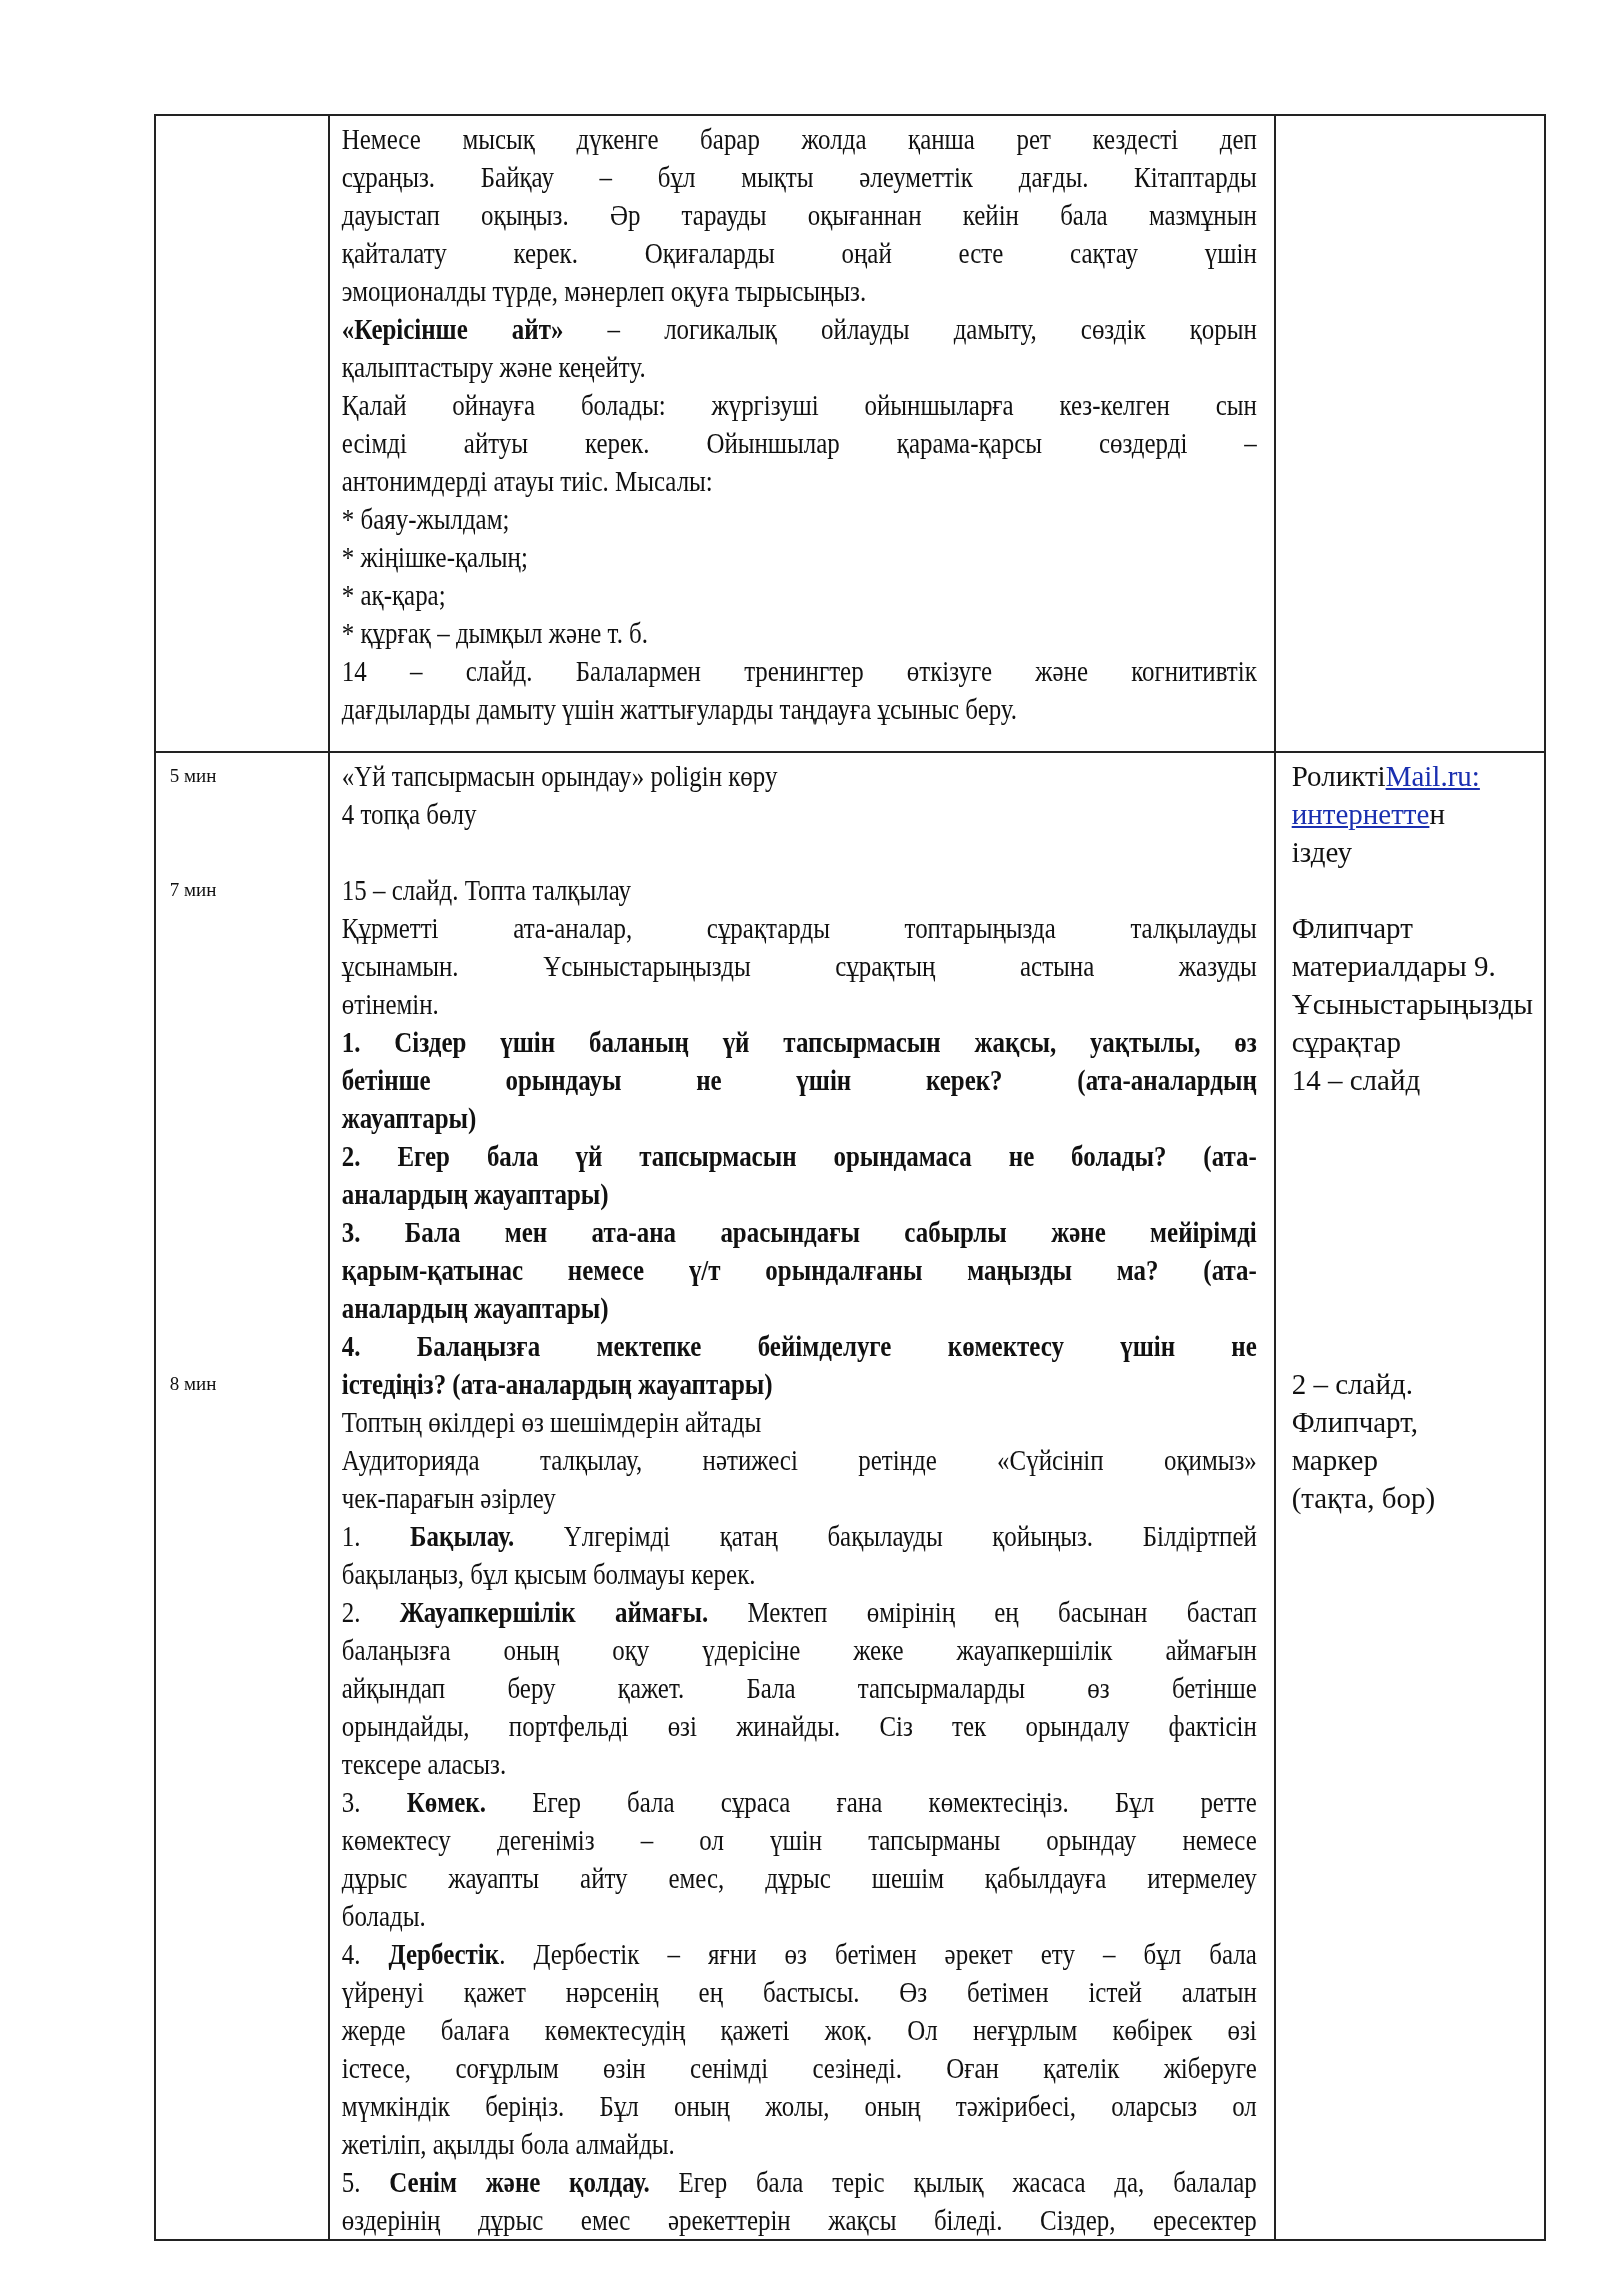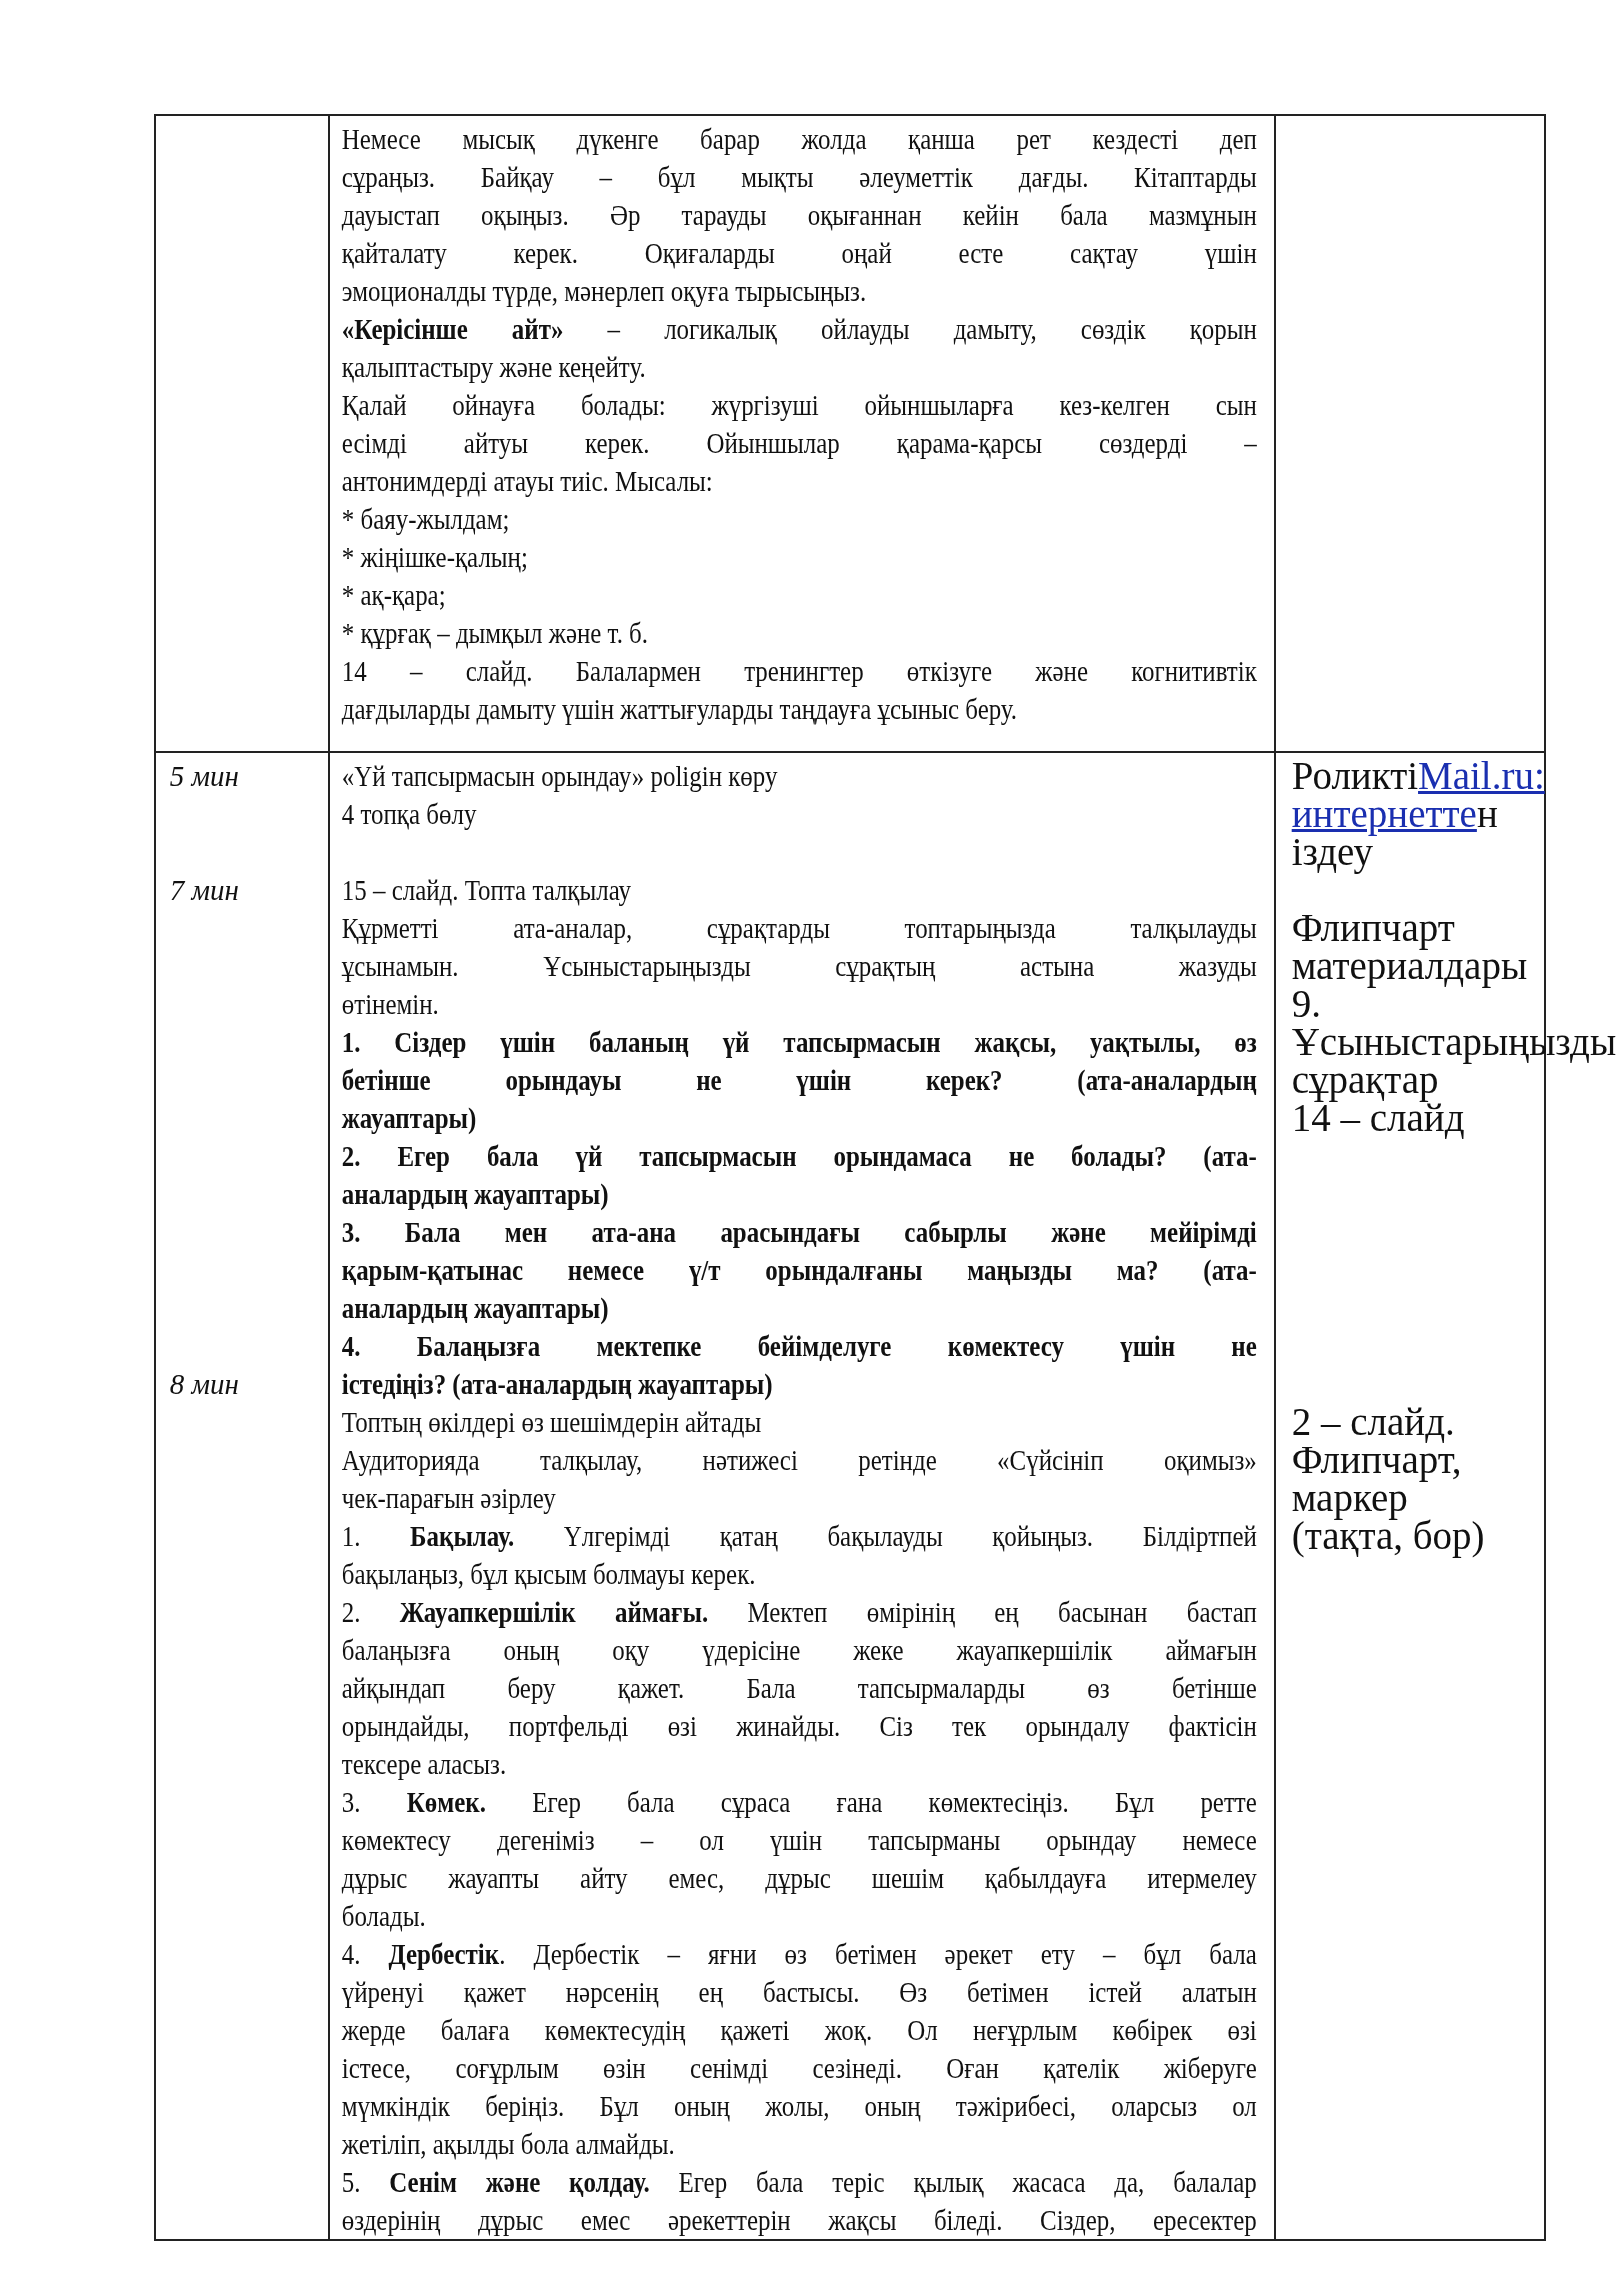--- a/index.html
+++ b/index.html
@@ -8,22 +8,22 @@
   .page { position:absolute; left:0; top:0; width:1621px; height:2280px;margin-top:36px; }
   table.doc { position:absolute; left:154px; top:78px; width:1390px;
               border-collapse:collapse; table-layout:fixed; }
   table.doc td { border:2px solid #222; vertical-align:top; padding:0; }
   col.c1 { width:174px; } col.c2 { width:946px; } col.c3 { width:270px; }
   .mid { padding:3.9px 15.7px 0 13.7px; font-size:29px; line-height:38px; text-align:justify;
          transform:scaleX(0.86); transform-origin:left top; width:1064px; }
   .mid .ln { display:block; }
   .mid .j { text-align:justify; text-align-last:justify; }
   .mid b { font-weight:bold; }
-  .time { padding:3.9px 13.7px 0 13.7px; font-size:29px; line-height:38px;font-style:italic; }
-  .right { padding:3.9px 9.8px 0 15.7px; font-size:39px; line-height:38px; }
+  .time { padding:3.9px 13.7px 0 13.7px; font-size:19px; line-height:38px; }
+  .right { padding:3.9px 9.8px 0 15.7px; font-size:29px; line-height:38px; }
   .right .ln { display:block; }
   .gap { display:block; height:38px; }
   a.link { color:#1a2fb0; text-decoration:underline; }
   .row1 td { height:635px; }
   .row2 td { height:1463px; }
 </style>
 </head>
 <body>
 
 <div class="page">

